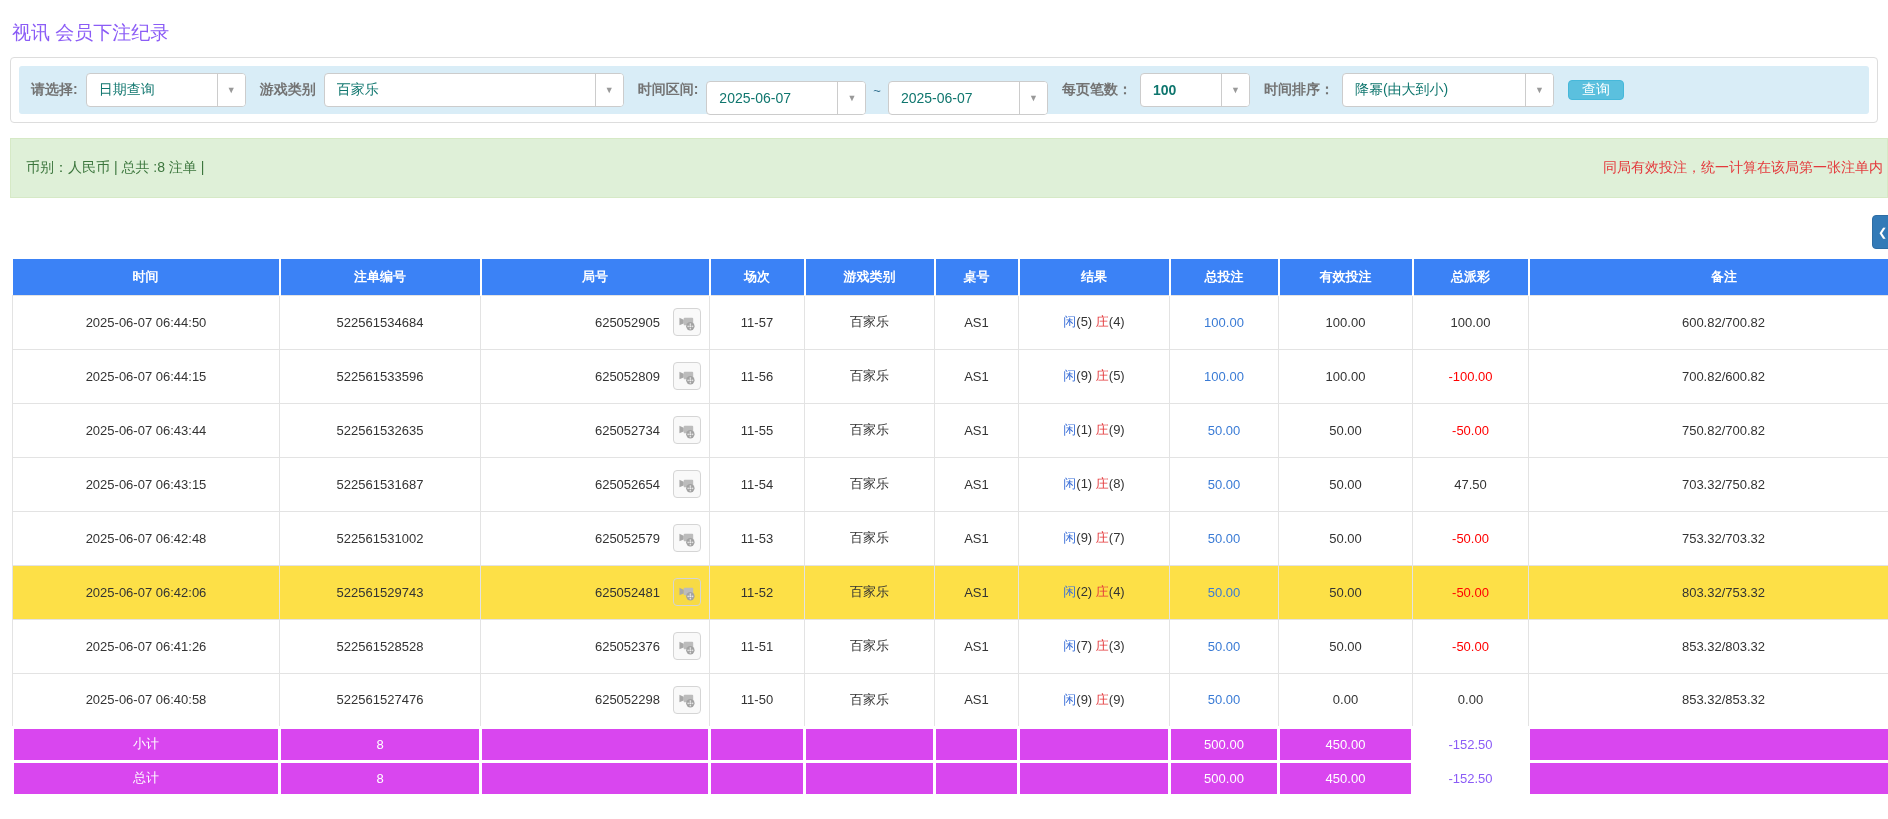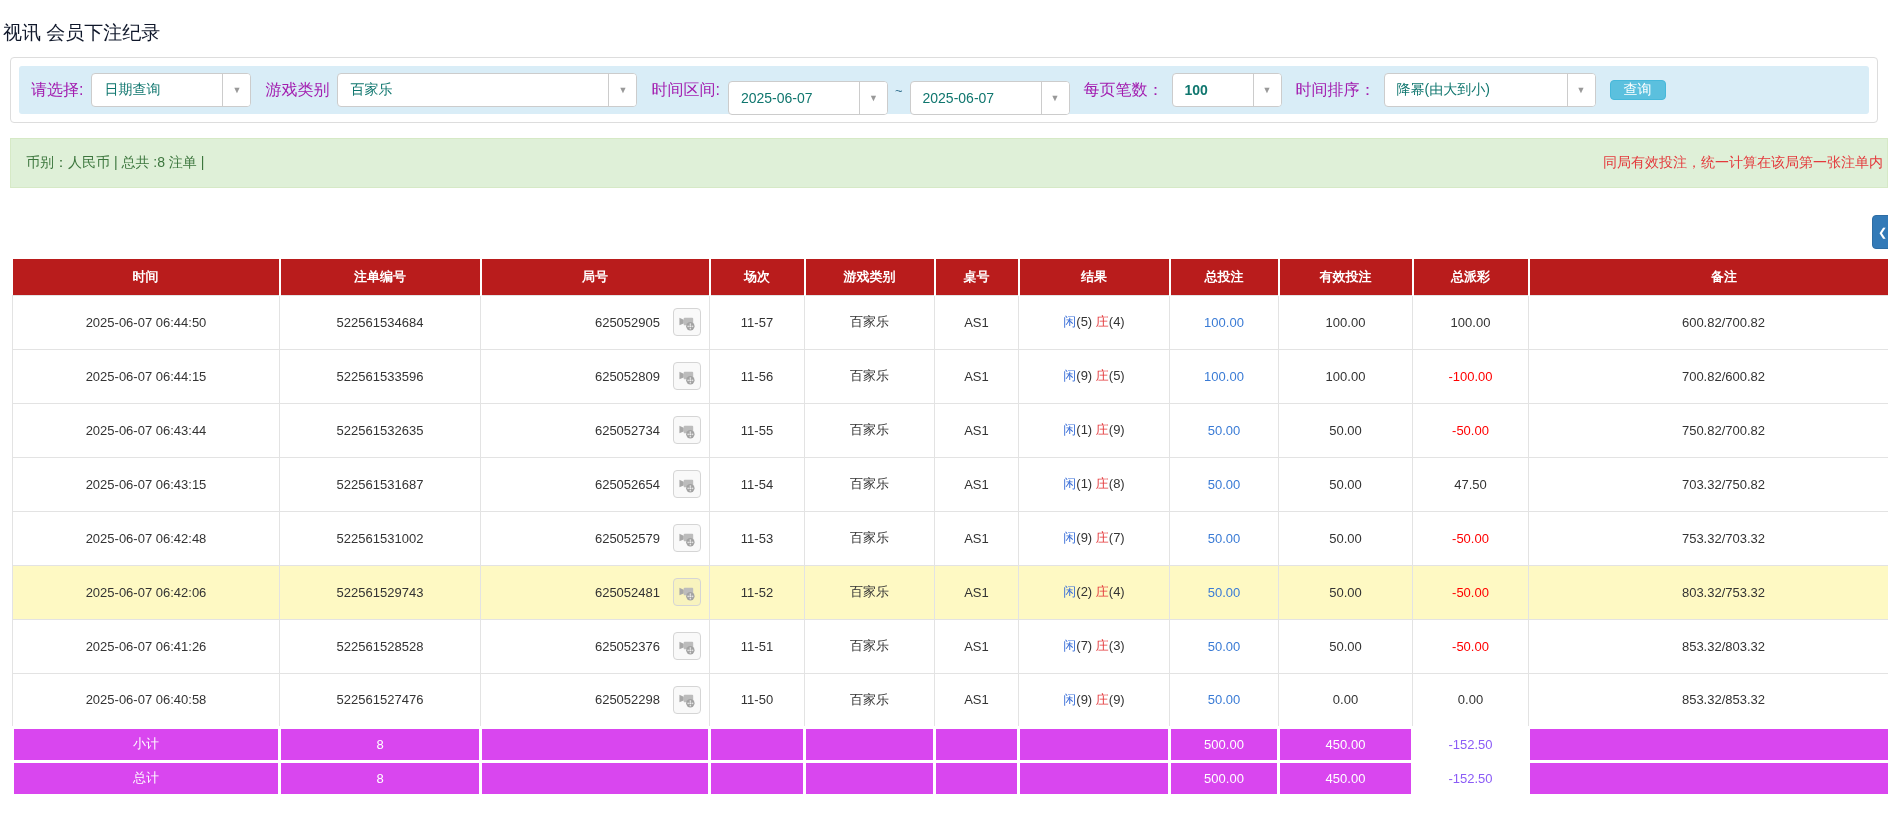--- a/index.html
+++ b/index.html
@@ -6,33 +6,33 @@
   html,body { width: 1888px; height: 819px; }
   body {
     position: relative;
     overflow: hidden;
     background: #fff;
     font-family: "Liberation Sans", "DejaVu Sans", sans-serif;
     color: #333;
   }
   
   .page-title {
-    position: absolute; left: 3px; top: 20px;
-    font-size: 19px; font-weight: 500; color: #0f172a;
+    position: absolute; left: 12px; top: 20px;
+    font-size: 19px; font-weight: 500; color: #8b5cf6;
   }
   
   .filter-panel {
     position: absolute; left: 10px; top: 57px; width: 1868px; height: 66px;
     background: #fff; border: 1px solid #ddd; border-radius: 4px; padding: 8px;
   }
   .filter-bar {
     height: 48px; background: #d9edf7; border-radius: 3px;
     display: flex; align-items: center; padding: 0 12px; white-space: nowrap;
   }
-  .f-label { font-size: 16px; font-weight: normal; color: #a21caf; margin: 0 8px 0 14px; }
+  .f-label { font-size: 14px; font-weight: bold; color: #737373; margin: 0 8px 0 14px; }
   .f-label:first-child { margin-left: 0; }
   .tilde { font-size: 13px; color: #31708f; margin: 0 7px; }
   .select-box {
     display: flex; align-items: stretch; height: 34px; background: #fff;
     border: 1px solid #ccc; border-radius: 4px; overflow: hidden; cursor: pointer;
   }
   .select-text { flex: 1; display: flex; align-items: center; padding: 0 12px; font-size: 14px; color: #0f766e; }
   .select-caret {
     width: 28px; border-left: 1px solid #ccc; display: flex; align-items: center;
     justify-content: center; color: #999; font-size: 9px; background: #fff;
@@ -41,49 +41,49 @@
   .w-game  { width: 300px; }
   .w-date  { width: 160px; margin-top: 15px; }
   .w-size  { width: 110px; font-weight: bold; }
   .w-sort  { width: 212px; }
   .btn-query {
     margin-left: 14px; height: 20px; padding: 0 13px; font-size: 14px; color: #fff;
     background: #5bc0de; border: 1px solid #46b8da; border-radius: 4px; cursor: pointer;
   }
   
   .summary-bar {
-    position: absolute; left: 10px; top: 138px; width: 1878px; height: 50px;
+    position: absolute; left: 10px; top: 138px; width: 1878px; height: 60px;
     background: #dff0d8; border: 1px solid #d6e9c6;
     display: flex; align-items: center; justify-content: space-between;
     padding: 0 4px 0 15px; font-size: 14px;
   }
   .summary-left  { color: #3c763d; }
   .summary-right { color: #e4393c; }
   
   .edge-button {
     position: absolute; left: 1872px; top: 215px; width: 40px; height: 34px;
     background: #337ab7; border: 1px solid #2e6da4; border-radius: 4px;
     color: #fff; font-size: 11px; display: flex; align-items: center; padding-left: 5px;
     cursor: pointer;
   }
   
   .records-table {
     position: absolute; left: 11px; top: 259px; width: 1906px;
     border-collapse: collapse; table-layout: fixed; font-size: 13px;
   }
   .records-table thead th {
-    background: #b91c1c; color: #fff; font-weight: bold; font-size: 13px;
+    background: #3b82f6; color: #fff; font-weight: bold; font-size: 13px;
     height: 36px; text-align: center; border-right: 2px solid #fff;
   }
   .records-table thead th:last-child { border-right: none; }
   .records-table tbody td {
     height: 54px; text-align: center; background: #fff;
     border: 1px solid #e3e3e3; color: #333;
   }
-  .records-table tbody tr.highlight td { background: #fef9c3; }
+  .records-table tbody tr.highlight td { background: #fde047; }
   .round-cell-inner { display: flex; align-items: center; justify-content: flex-end; gap: 13px; padding-right: 8px; }
   .video-btn {
     width: 28px; height: 28px; border: 1px solid #d5d5d5; border-radius: 4px;
     background: rgba(0,0,0,0.025); display: inline-flex; align-items: center; justify-content: center;
     cursor: pointer;
   }
   .res-player { color: #3a6fd8; }
   .res-banker { color: #e4393c; }
   .bet-link { color: #3a7bd5; text-decoration: none; cursor: pointer; }
   .neg { color: #f00; }

